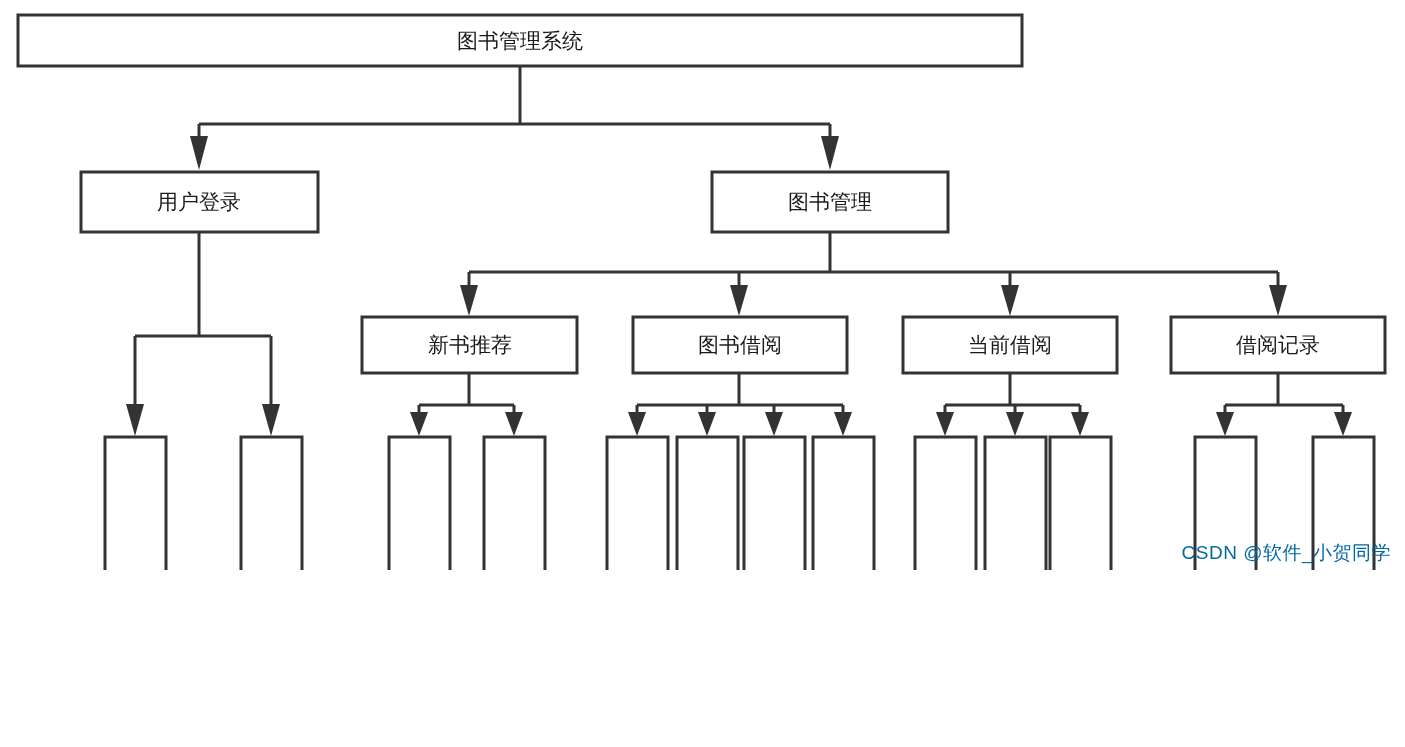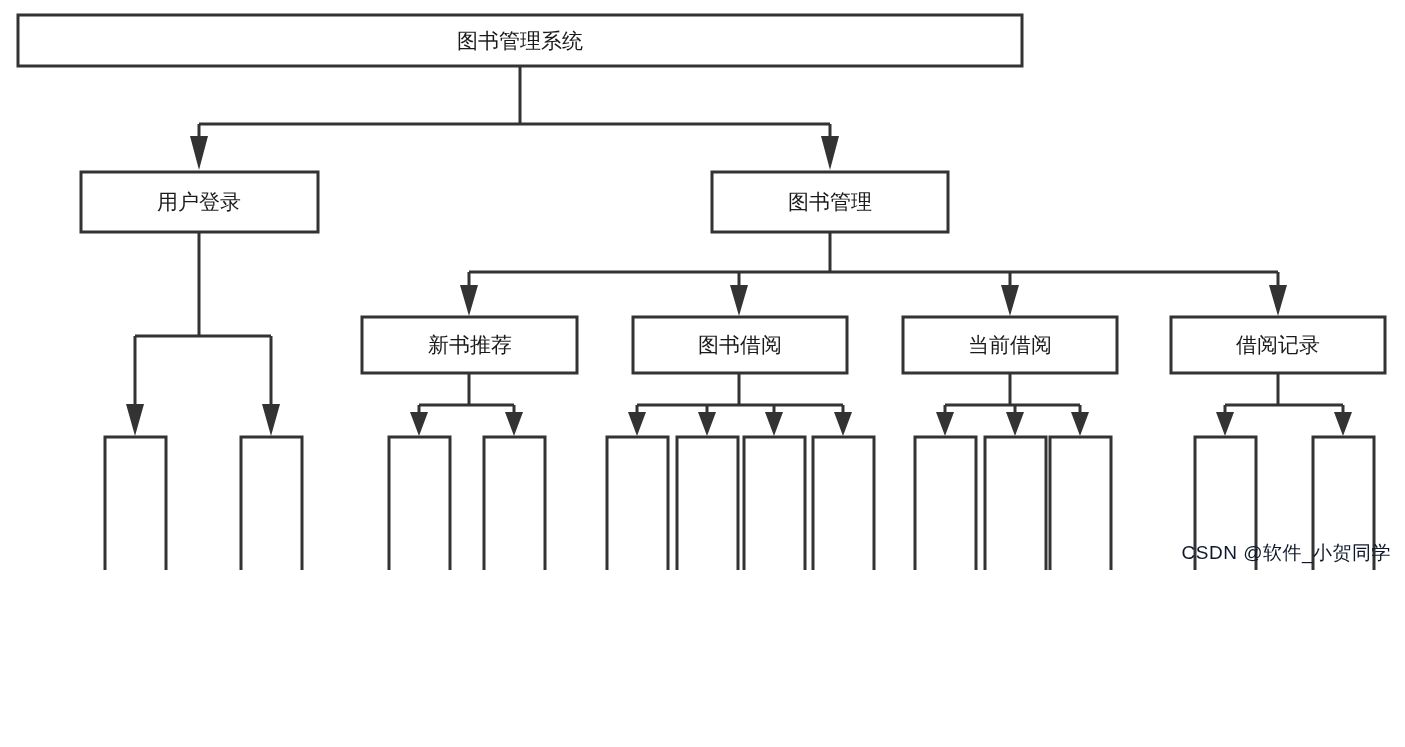--- a/index.html
+++ b/index.html
@@ -60,21 +60,21 @@
     text-align: center;
     white-space: nowrap;
     pointer-events: none;
   }
   .watermark {
     position: absolute;
     right: 14px;
     bottom: 4px;
     font-family: "Liberation Sans", "DejaVu Sans", sans-serif;
     font-size: 19px;
-    color: #0f172a;
+    color: #0369a1;
     letter-spacing: 0.5px;
     user-select: none;
     margin-top: 33px;
   }
 </style>
 </head>
 <body>
 
 <div id="diagram-root">
 

